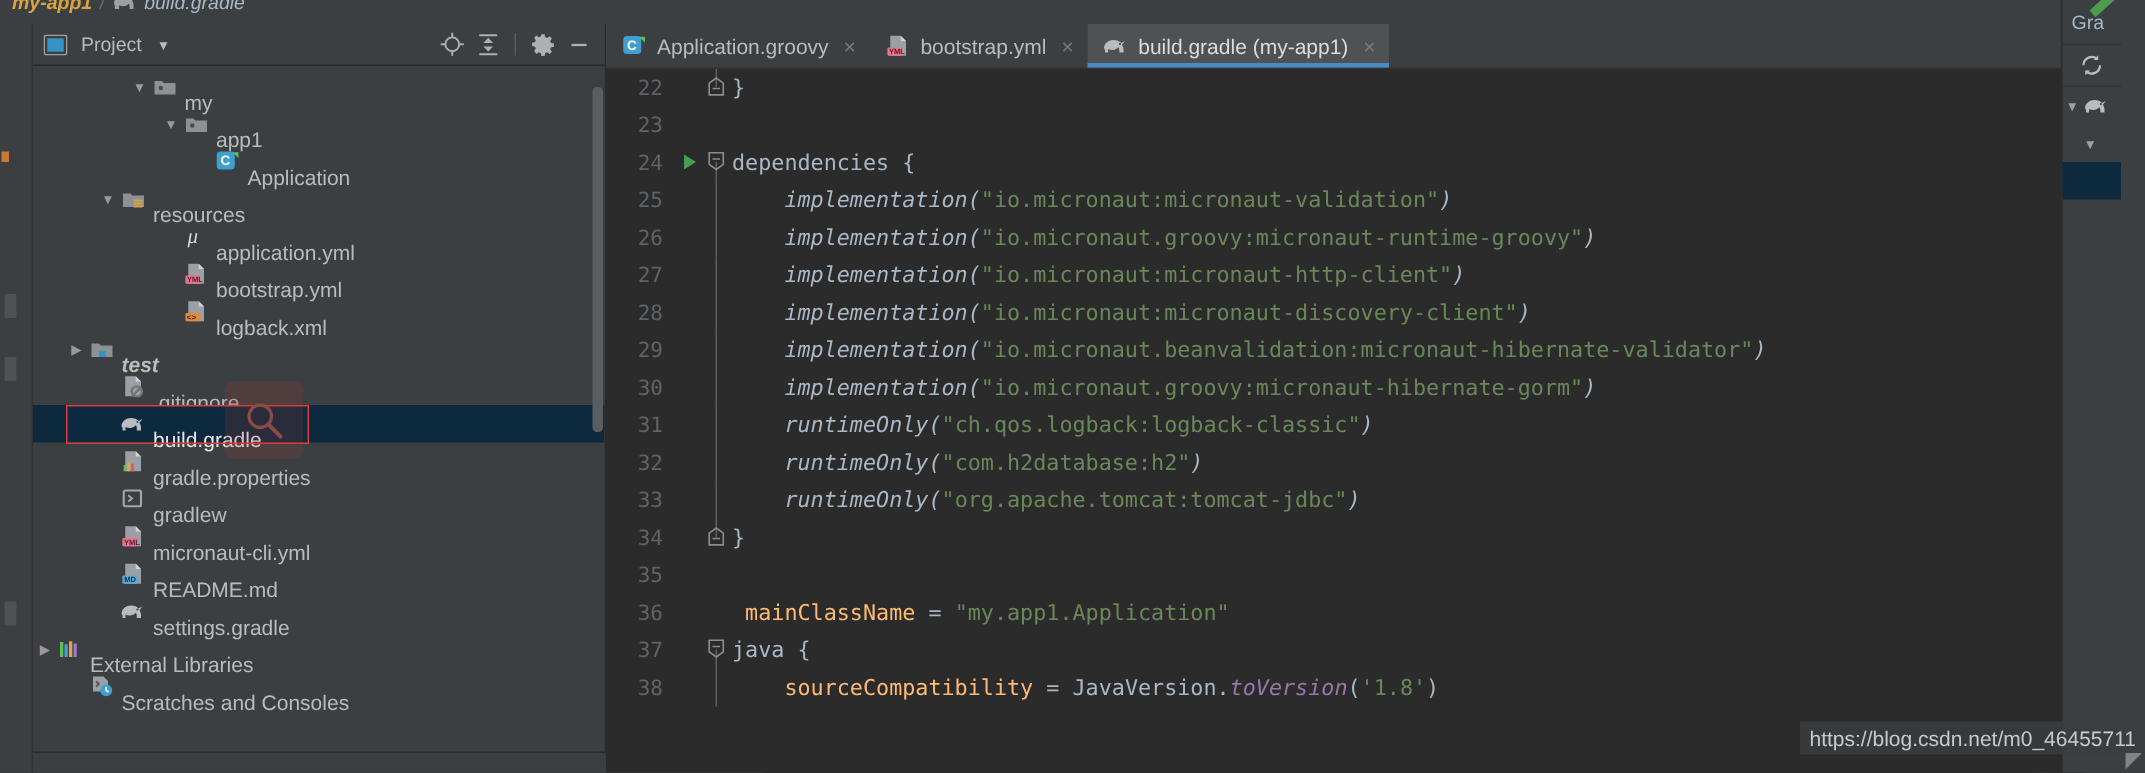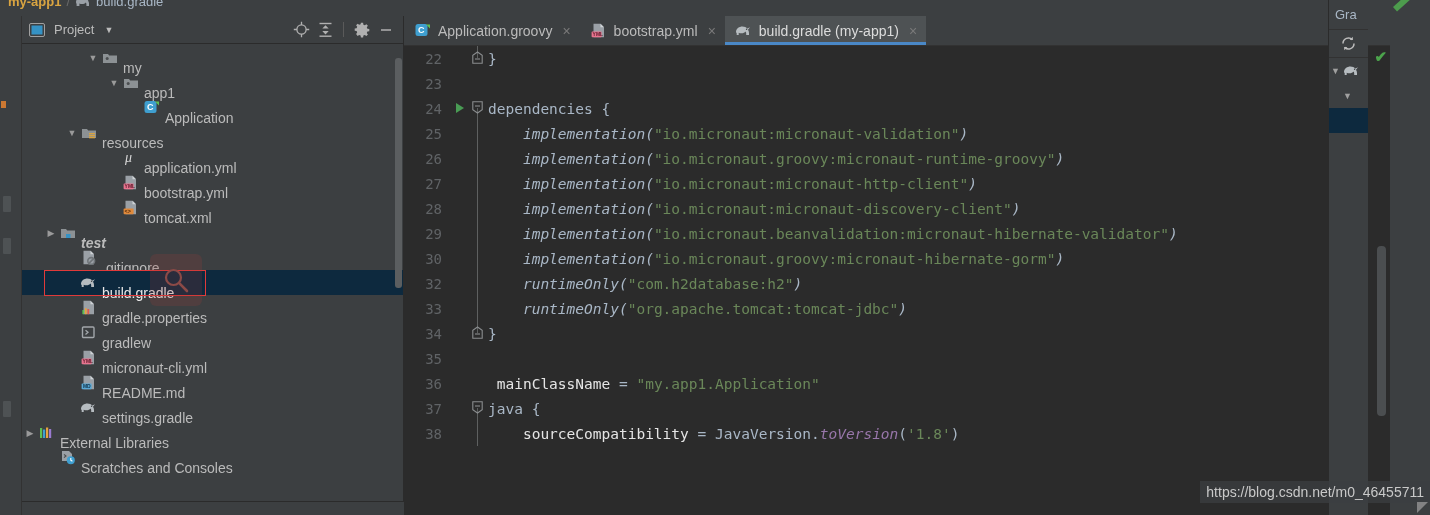--- a/index.html
+++ b/index.html
@@ -9,21 +9,21 @@
     background: #3c3f41;
     font-family: "Liberation Sans", sans-serif;
     -webkit-font-smoothing: antialiased;
   }
 
   #app { position: relative; width: 1430px; height: 515px; }
 
   
   .breadcrumb-bar {
     position: absolute; left: 0; top: 0; width: 1244px; height: 16px;
-    background: #3c3f41; overflow: hidden;
+    background: #3c3f41; overflow: hidden; font-style: italic;
   }
   .breadcrumb-inner {
     position: absolute; left: 8px; top: -6px;
     font-size: 13px; color: #a9b7c6; white-space: nowrap;
     display: flex; align-items: center; gap: 5px;
   }
   .bc-proj { color: #d9a441; font-weight: bold; }
   .bc-sep { color: #6a6a6a; }
   .bc-file { color: #a9b7c6; }
   .bc-icon { display: inline-block; }
@@ -186,42 +186,42 @@
     position: absolute; left: 25px; top: 0; width: 1px; height: 25px;
     background: #5e6060;
   }
   .fold-open, .fold-close {
     position: absolute; left: 20px; top: 5px;
     width: 11px; height: 13px;
   }
   .code-text { color: #a9b7c6; }      
   .s  { color: #6a8759; }      
   .fn { color: #a9b7c6; font-style: italic; }      
-  .pr { color: #e5e5e5; }      
+  .pr { color: #fdba74; }      
   .it { color: #9876aa; font-style: italic; }
   .pl { color: #a9b7c6; }
 
   
   .editor-rail {
     position: absolute; right: 0; top: 30px;
     width: 22px; height: 469px; background: #2b2b2b;
   }
   .check-mark {
     position: absolute; right: 3px; top: 2px;
     font-size: 15px; color: #4ca44c; font-weight: bold;
   }
   .ed-sb-thumb {
     position: absolute; right: 4px; top: 200px;
     width: 9px; height: 170px;
     background: #4b4e50; border-radius: 4px;
   }
 
   
   .gradle-panel {
-    position: absolute; left: 1328px; top: 0;
+    position: absolute; left: 1374px; top: 0;
     width: 40px; height: 515px;
     background: #3c3f41;
     border-left: 1px solid #2b2b2b;
   }
   .gradle-head {
     height: 30px; display: flex; align-items: center;
     padding-left: 6px; font-size: 13px; color: #a9b7c6;
     border-bottom: 1px solid #323232;
     overflow: hidden; white-space: nowrap;
   }
@@ -432,21 +432,21 @@
           <span style="display: inline-block; flex: 0 0 auto; width: 84px;"></span>
           <span class="twisty"></span>
           <span class="row-icon">
             <svg width="16" height="15" viewBox="0 0 16 15">
               <path d="M2.5 0.8h7l3.5 3.5v9.9h-10.5z" fill="#9aa0a6"></path>
               <path d="M9.5 0.8l3.5 3.5h-3.5z" fill="#cfd3d6"></path>
               <rect x="0.6" y="8.6" width="10" height="5.6" rx="0.8" fill="#e08a3c"></rect>
               <text x="1.4" y="13.1" font-size="5.4" font-family="Liberation Mono" fill="#4a2405" font-weight="bold">&lt;&gt;</text>
             </svg>
           </span>
-          <span class="row-label">tomcat.xml</span>
+          <span class="row-label">logback.xml</span>
         </div>
         <div class="tree-row">
           <span style="display: inline-block; flex: 0 0 auto; width: 21px;"></span>
           <span class="twisty">▶</span>
           <span class="row-icon">
             <svg width="16" height="14" viewBox="0 0 16 14">
               <path d="M1 3h5l1.2 1.4H15V12H1z" fill="#8c9194"></path>
               <rect x="6" y="8" width="4.5" height="4" fill="#3592c4"></rect>
             </svg>
           </span>
@@ -625,20 +625,21 @@
         <div class="code-line"><span class="ln">24</span><span class="gutter"><span class="run-arrow"></span><span class="fold-line" style="top:12px;height:13px"></span><span class="fold-open"><svg width="11" height="13" viewBox="0 0 11 13">
                 <path d="M0.8 0.8h9.4v7.8L5.5 12 0.8 8.6z" fill="none" stroke="#8a8d8f" stroke-width="1.1"></path>
                 <path d="M3 5h5" stroke="#8a8d8f" stroke-width="1.1"></path>
               </svg></span></span><span class="code-text"><span class="pl">dependencies {</span></span></div>
         <div class="code-line"><span class="ln">25</span><span class="gutter"><span class="fold-line"></span></span><span class="code-text">    <span class="fn">implementation(</span><span class="s">"io.micronaut:micronaut-validation"</span><span class="fn">)</span></span></div>
         <div class="code-line"><span class="ln">26</span><span class="gutter"><span class="fold-line"></span></span><span class="code-text">    <span class="fn">implementation(</span><span class="s">"io.micronaut.groovy:micronaut-runtime-groovy"</span><span class="fn">)</span></span></div>
         <div class="code-line"><span class="ln">27</span><span class="gutter"><span class="fold-line"></span></span><span class="code-text">    <span class="fn">implementation(</span><span class="s">"io.micronaut:micronaut-http-client"</span><span class="fn">)</span></span></div>
         <div class="code-line"><span class="ln">28</span><span class="gutter"><span class="fold-line"></span></span><span class="code-text">    <span class="fn">implementation(</span><span class="s">"io.micronaut:micronaut-discovery-client"</span><span class="fn">)</span></span></div>
         <div class="code-line"><span class="ln">29</span><span class="gutter"><span class="fold-line"></span></span><span class="code-text">    <span class="fn">implementation(</span><span class="s">"io.micronaut.beanvalidation:micronaut-hibernate-validator"</span><span class="fn">)</span></span></div>
         <div class="code-line"><span class="ln">30</span><span class="gutter"><span class="fold-line"></span></span><span class="code-text">    <span class="fn">implementation(</span><span class="s">"io.micronaut.groovy:micronaut-hibernate-gorm"</span><span class="fn">)</span></span></div>
+        <div class="code-line"><span class="ln">31</span><span class="gutter"><span class="fold-line"></span></span><span class="code-text">    <span class="fn">runtimeOnly(</span><span class="s">"ch.qos.logback:logback-classic"</span><span class="fn">)</span></span></div>
         <div class="code-line"><span class="ln">32</span><span class="gutter"><span class="fold-line"></span></span><span class="code-text">    <span class="fn">runtimeOnly(</span><span class="s">"com.h2database:h2"</span><span class="fn">)</span></span></div>
         <div class="code-line"><span class="ln">33</span><span class="gutter"><span class="fold-line"></span></span><span class="code-text">    <span class="fn">runtimeOnly(</span><span class="s">"org.apache.tomcat:tomcat-jdbc"</span><span class="fn">)</span></span></div>
         <div class="code-line"><span class="ln">34</span><span class="gutter"><span class="fold-line" style="top:0;height:12px"></span><span class="fold-close"><svg width="11" height="13" viewBox="0 0 11 13">
                 <path d="M0.8 12.2h9.4V4.4L5.5 1 0.8 4.4z" fill="none" stroke="#8a8d8f" stroke-width="1.1"></path>
                 <path d="M3 8h5" stroke="#8a8d8f" stroke-width="1.1"></path>
               </svg></span></span><span class="code-text"><span class="pl">}</span></span></div>
         <div class="code-line"><span class="ln">35</span><span class="gutter"></span><span class="code-text"></span></div>
         <div class="code-line"><span class="ln">36</span><span class="gutter"></span><span class="code-text"><span class="pr"> mainClassName </span><span class="pl">= </span><span class="s">"my.app1.Application"</span></span></div>
         <div class="code-line"><span class="ln">37</span><span class="gutter"><span class="fold-line" style="top:12px;height:13px"></span><span class="fold-open"><svg width="11" height="13" viewBox="0 0 11 13">
                 <path d="M0.8 0.8h9.4v7.8L5.5 12 0.8 8.6z" fill="none" stroke="#8a8d8f" stroke-width="1.1"></path>

